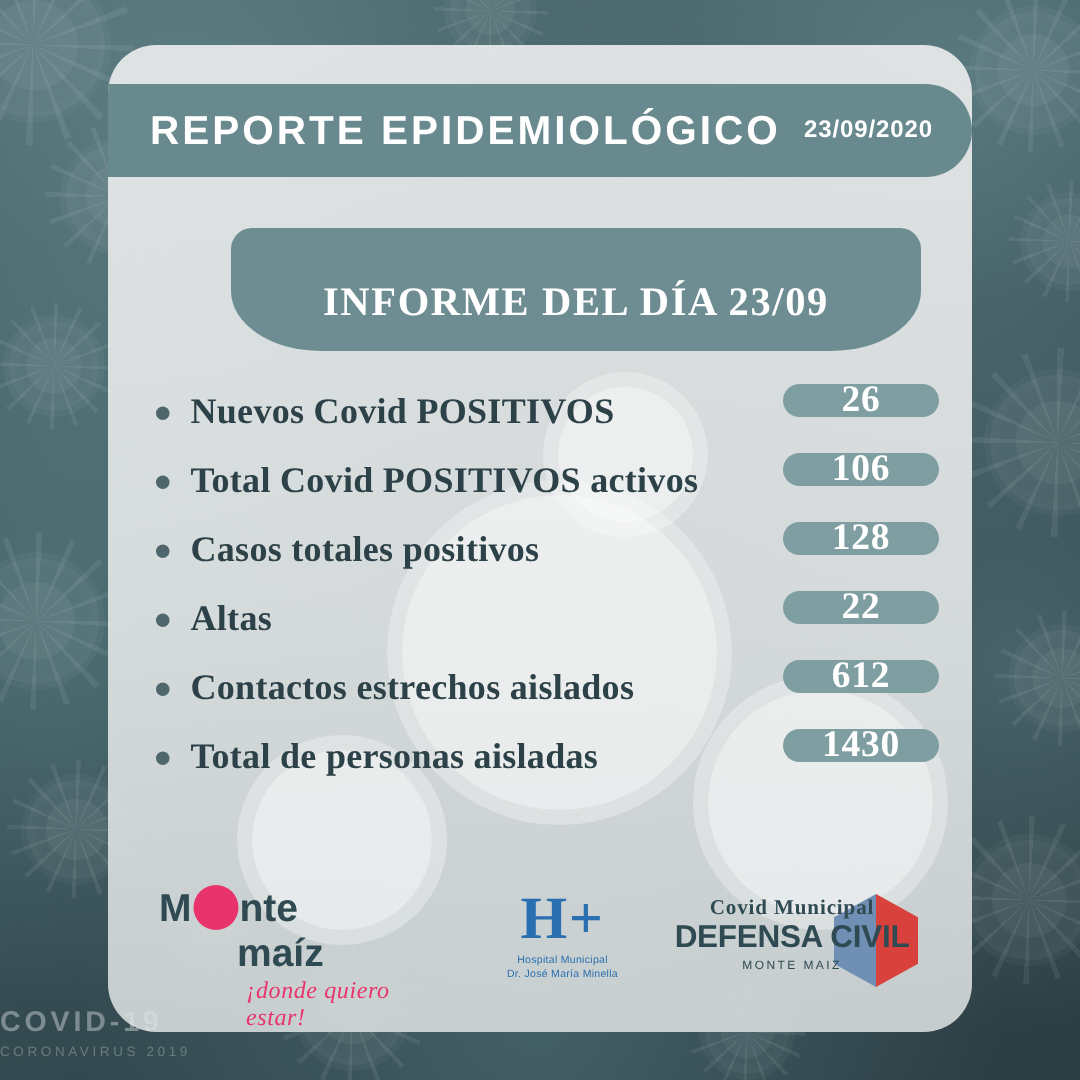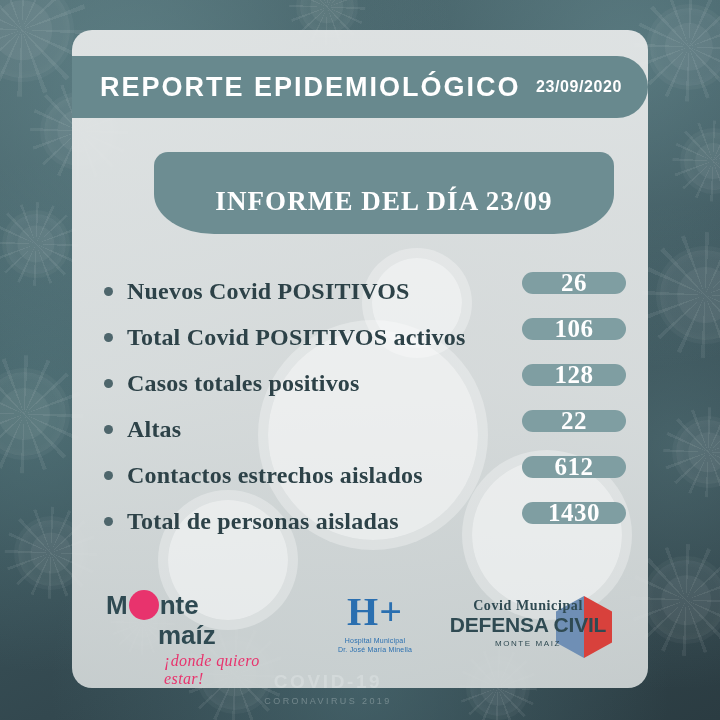--- a/index.html
+++ b/index.html
@@ -69,21 +69,21 @@
   .v13{ width: 56px;  height: 56px;  left: 470px;  top: 660px; }
   .v14{ width: 46px;  height: 46px;  left: 120px;  top: 600px; }
 
   
   #card {
     position: absolute;
     left: 72px;
     top: 30px;
     width: 576px;
     height: 658px;
-    border-radius: 20px;
+    border-radius: 32px;
     background: linear-gradient(180deg, rgba(232,234,234,0.93) 0%, rgba(226,229,229,0.92) 55%, rgba(214,219,219,0.90) 100%);
     overflow: hidden;
   }
   
   #card .wm {
     position: absolute;
     border-radius: 50%;
     background: rgba(255,255,255,0.55);
     box-shadow: 0 0 0 10px rgba(255,255,255,0.30);
   }
@@ -141,21 +141,21 @@
     font-family: "Liberation Serif", serif;
     font-size: 27px;
     font-weight: bold;
     letter-spacing: 1.1px;
     white-space: nowrap;
   }
 
   #rows {
     position: absolute;
     left: 0;
-    top: 238px;
+    top: 222px;
     width: 576px;
   }
   .row {
     position: relative;
     height: 46px;
     display: flex;
     align-items: center;
   }
   .bullet {
     width: 9px;
@@ -323,21 +323,21 @@
     letter-spacing: 1.6px;
     margin-top: 3px;
   }
 
   
   #footer {
     position: absolute;
     left: 0;
     bottom: 14px;
     width: 656px;
-    text-align: center;
+    text-align: left;
   }
   .footer-main {
     font-family: "Liberation Sans", sans-serif;
     font-size: 19px;
     font-weight: bold;
     color: rgba(226,232,232,0.42);
     letter-spacing: 2.6px;
   }
   .footer-sub {
     font-family: "Liberation Sans", sans-serif;

